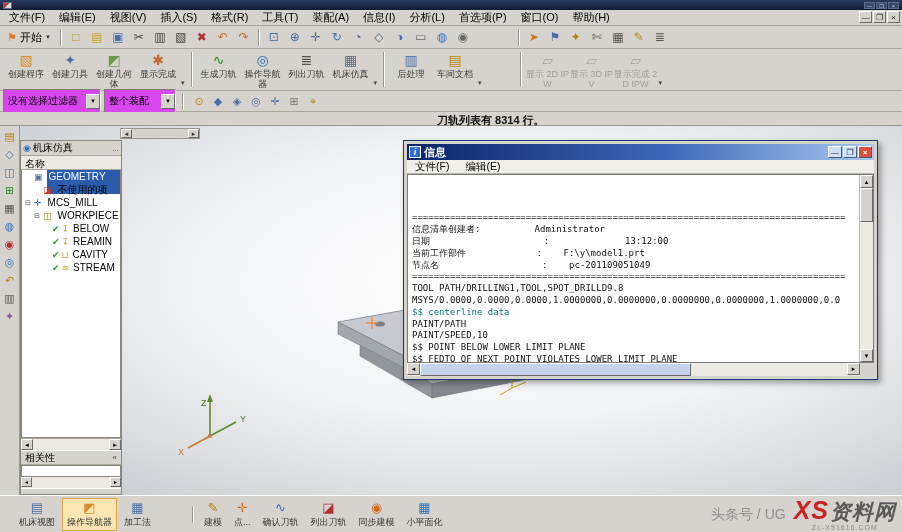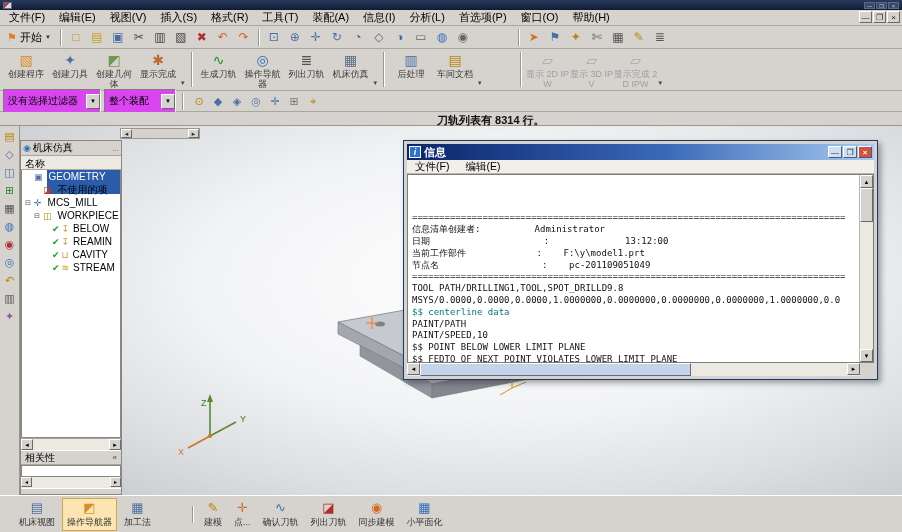--- a/index.html
+++ b/index.html
@@ -567,14 +567,23 @@
         <span class="b-icon">◉</span>
         <span class="b-label">同步建模</span>
       </div>
         <div class="bbtn" style="color: rgb(46, 111, 186);">
         <span class="b-icon">▦</span>
         <span class="b-label">小平面化</span>
       </div>
       </div>
   </div>
 
+  <div class="watermark">
+    <span class="wm-prefix">头条号 / UG</span>
+    <span class="wm-logo">
+      <span class="wm-main">
+        <span class="wm-mono">XS</span><span>资料网</span>
+      </span>
+      <div class="wm-sub">ZL-X51616.COM</div>
+    </span>
+  </div>
 
 </div>
 
 </body></html>

